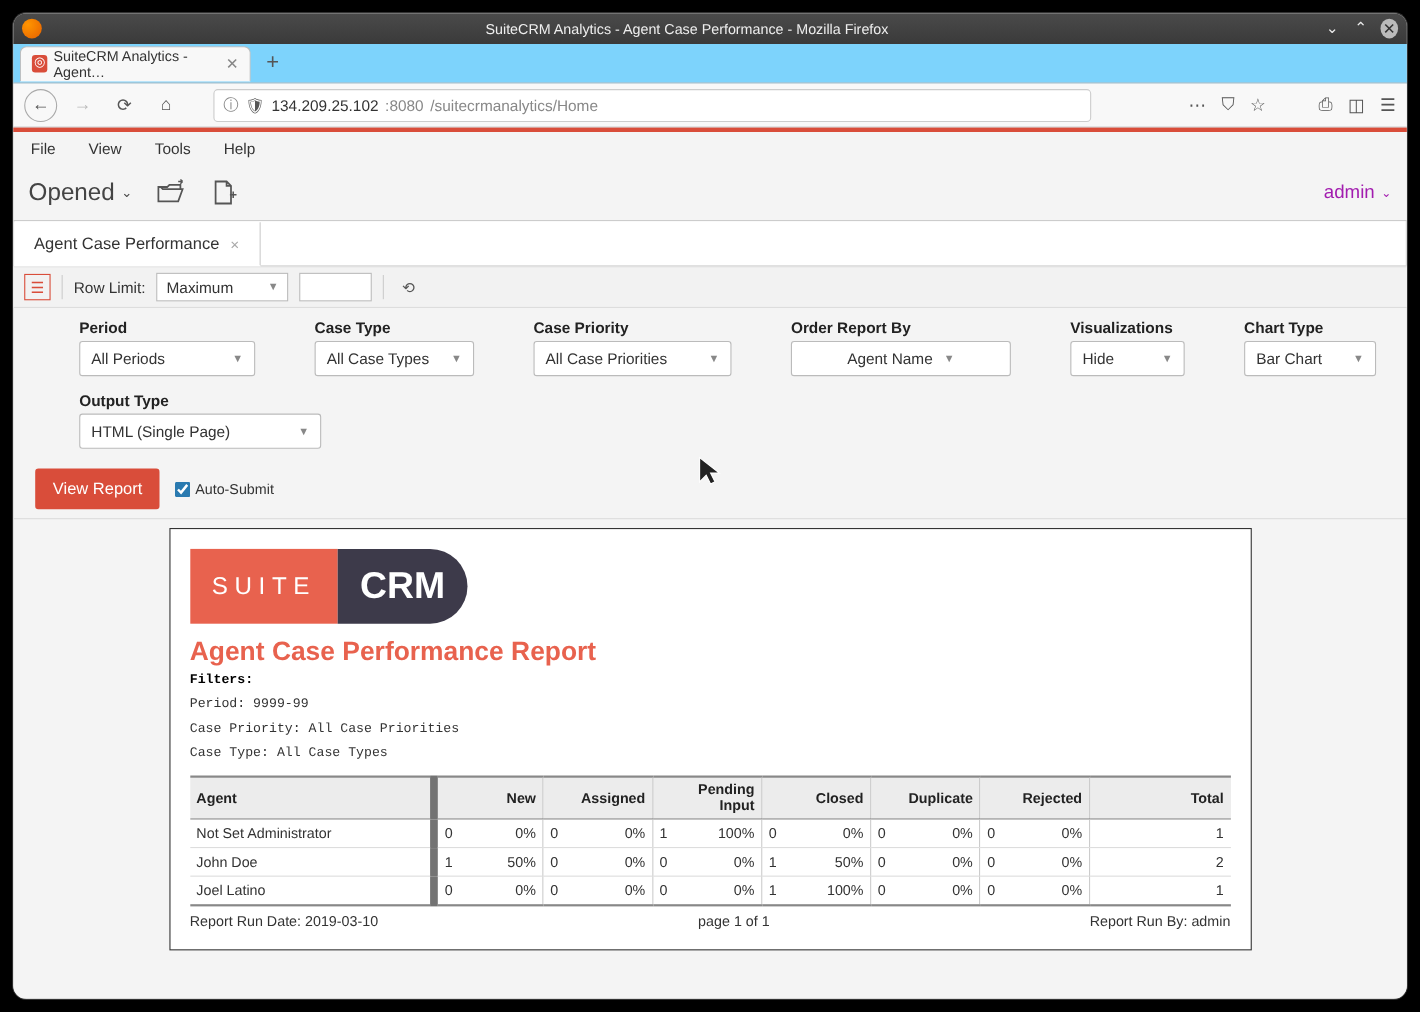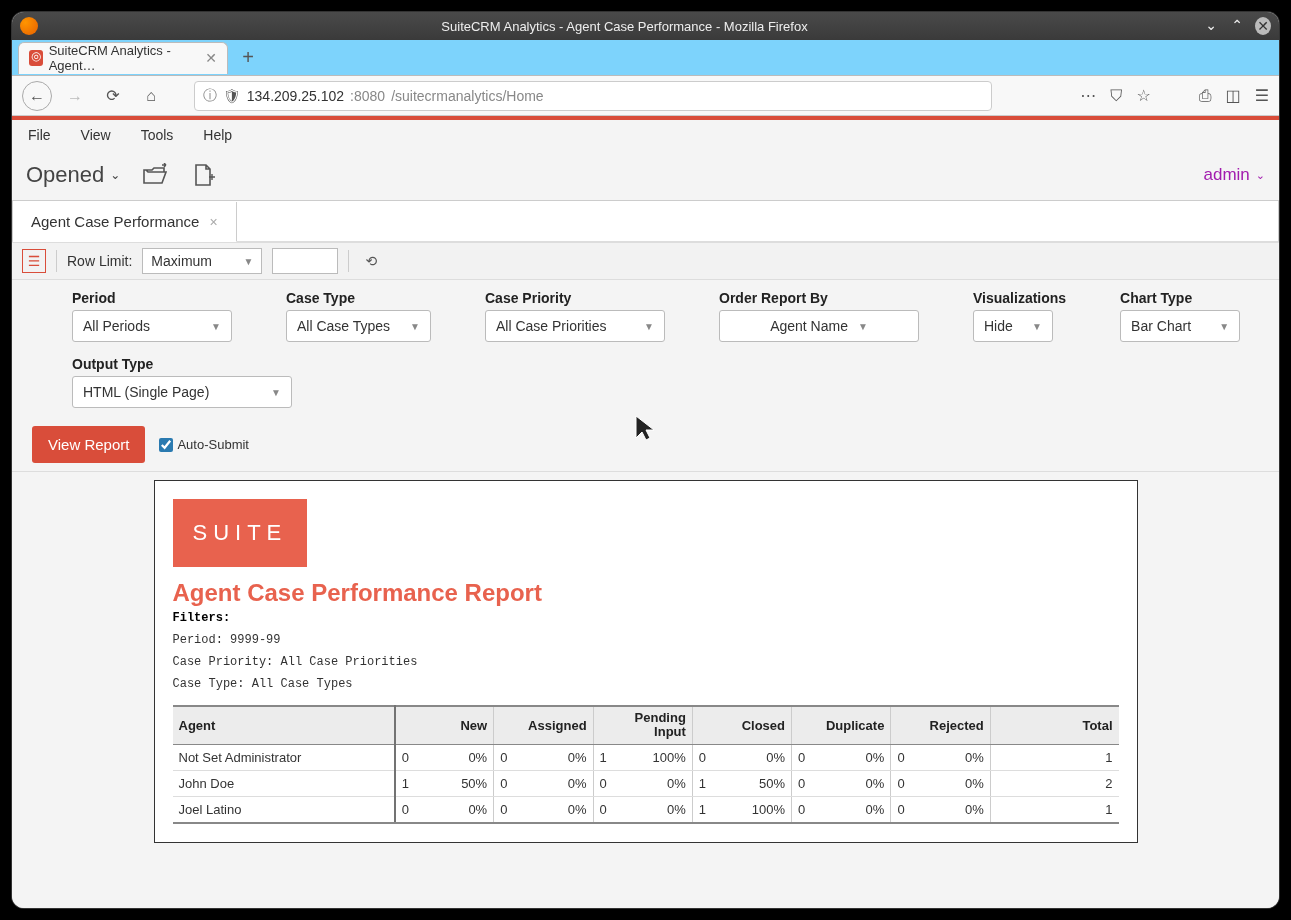--- a/index.html
+++ b/index.html
@@ -46,42 +46,42 @@
 .sep { width:1px; height:22px; background:#ccc; }
 .row-limit-label { font-size:14px; color:#333; }
 .dropdown { height:26px; background:#fff; border:1px solid #bbb; display:flex; align-items:center; padding:0 8px; font-size:14px; color:#333; cursor:pointer; min-width:100px; justify-content:space-between; gap:8px; }
 .dropdown .caret { color:#888; font-size:10px; }
 .small-input { height:26px; width:66px; border:1px solid #bbb; background:#fff; padding:0 4px; }
 .filters-row { padding: 10px 20px 6px 20px; display:flex; gap:14px; flex-wrap:wrap; }
 .filter-group { display:flex; flex-direction:column; gap:4px;margin-left:40px; }
 .filter-label { font-size:14px; font-weight:600; color:#222; }
 .filter-dd { height:32px; background:#fff; border:1px solid #bbb; border-radius:3px; display:flex; align-items:center; padding:0 10px; font-size:14px; color:#333; cursor:pointer; justify-content:space-between; gap:10px; }
 .filter-dd .caret { color:#888; font-size:10px; }
-.w160 { width:160px; } .w165 { width:145px; } .w180 { width:180px; } .w200 { width:200px;justify-content:center; } .w90 { width:80px;gap:12px; } .w120 { width:120px; } .w220 { width:220px; }
+.w160 { width:160px; } .w165 { width:145px; } .w180 { width:180px; } .w200 { width:200px;justify-content:center; } .w90 { width:104px;gap:12px; } .w120 { width:120px; } .w220 { width:220px; }
 .action-row { padding: 12px 20px 8px 20px; display:flex; align-items:center; gap:14px; border-bottom:1px solid #ddd; margin-bottom:8px;}
 .view-report-btn { background:#d94d3a; color:#fff; border:none; padding:10px 16px; font-size:15px; border-radius:3px; cursor:pointer; }
 .auto-submit { display:flex; align-items:center; gap:4px; font-size:13px; color:#333; }
 .auto-submit input { width:14px; height:14px; accent-color:#2a7ab0; }
 .report-frame { width:984px; margin: 0 auto 20px auto; background:#fff; border:1px solid #333; padding:18px; }
 .logo-row { display:flex; }
 .suite-logo { display:flex; height:68px; }
 .suite-left { background:#e8624e; color:#fff; padding:0 20px; display:flex; align-items:center; font-size:22px; letter-spacing:6px; font-weight:400; }
 .suite-right { background:#3d3a4a; color:#fff; padding:0 20px; display:flex; align-items:center; font-size:34px; font-weight:700; border-radius:0 34px 34px 0; }
 .report-title { color:#e8624e; font-size:24px; font-weight:700; margin-top:12px; font-family: Verdana, sans-serif;}
 .filters-heading { font-weight:700; font-size:12px; margin-top:4px; font-family: Liberation Mono, monospace;}
 .filter-line { font-size:12px; color:#333; margin-top:8px; font-family: Liberation Mono, monospace;}
 .data-table { width:100%; border-collapse:collapse; margin-top:14px; font-size:13px; font-family: Verdana, sans-serif;}
 .data-table thead th { background:#ececec; border-top:2px solid #888; border-bottom:1px solid #888; padding:4px 6px; font-weight:700; color:#222; }
 .data-table thead th.left { text-align:left; }
 .data-table thead th.right { text-align:right; }
 .data-table tbody td { padding:5px 6px; border-bottom:1px solid #ddd; color:#333; }
 .data-table tbody tr:last-child td { border-bottom:2px solid #888; }
 .data-table td.left { text-align:left; }
 .data-table td.right { text-align:right; }
-.col-agent { width:225px; border-right:2px solid #737373;}
+.col-agent { width:225px; border-right:7px solid #737373;}
 .col-pair { width:100px; border-right:1px solid #ccc;}
 .col-total { width:130px; text-align:right;}
 .pair-cell { display:flex; justify-content:space-between; }
 .report-footer { display:flex; justify-content:space-between; font-size:13px; color:#333; margin-top:6px; font-family: Verdana, sans-serif;}
 .cursor-overlay { position:absolute; pointer-events:none; }
 </style>
 </head>
 <body>
 
 <div class="window-frame">
@@ -236,20 +236,21 @@
       <label class="auto-submit">
         <input type="checkbox" checked="" style="">
         <span>Auto-Submit</span>
       </label>
     </div>
 
     <div class="report-frame">
       <div class="logo-row">
         <div class="suite-logo">
           <div class="suite-left">SUITE</div>
+          <div class="suite-right">CRM</div>
         </div>
       </div>
       <div class="report-title">Agent Case Performance Report</div>
       <div class="filters-heading">Filters:</div>
       <div class="filter-line">Period: 9999-99</div>
       <div class="filter-line">Case Priority: All Case Priorities</div>
       <div class="filter-line">Case Type: All Case Types</div>
 
       <table class="data-table">
         <thead>
@@ -383,19 +384,24 @@
                 <div class="pair-cell">
                   <span>0</span>
                   <span>0%</span>
                 </div>
               </td>
               <td class="right col-total">1</td>
             </tr>
           </tbody>
       </table>
 
+      <div class="report-footer">
+        <span>Report Run Date: 2019-03-10</span>
+        <span>page 1 of 1</span>
+        <span>Report Run By: admin</span>
+      </div>
     </div>
   </div>
 </div>
 
 <svg class="cursor-overlay" style="left:634px; top:414px;" width="24" height="30">
     <path d="M2 2 L2 24 L8 18 L12 26 L16 24 L12 16 L20 16 Z" fill="#222" stroke="#fff" stroke-width="1"></path>
   </svg>
 
 </body></html>

